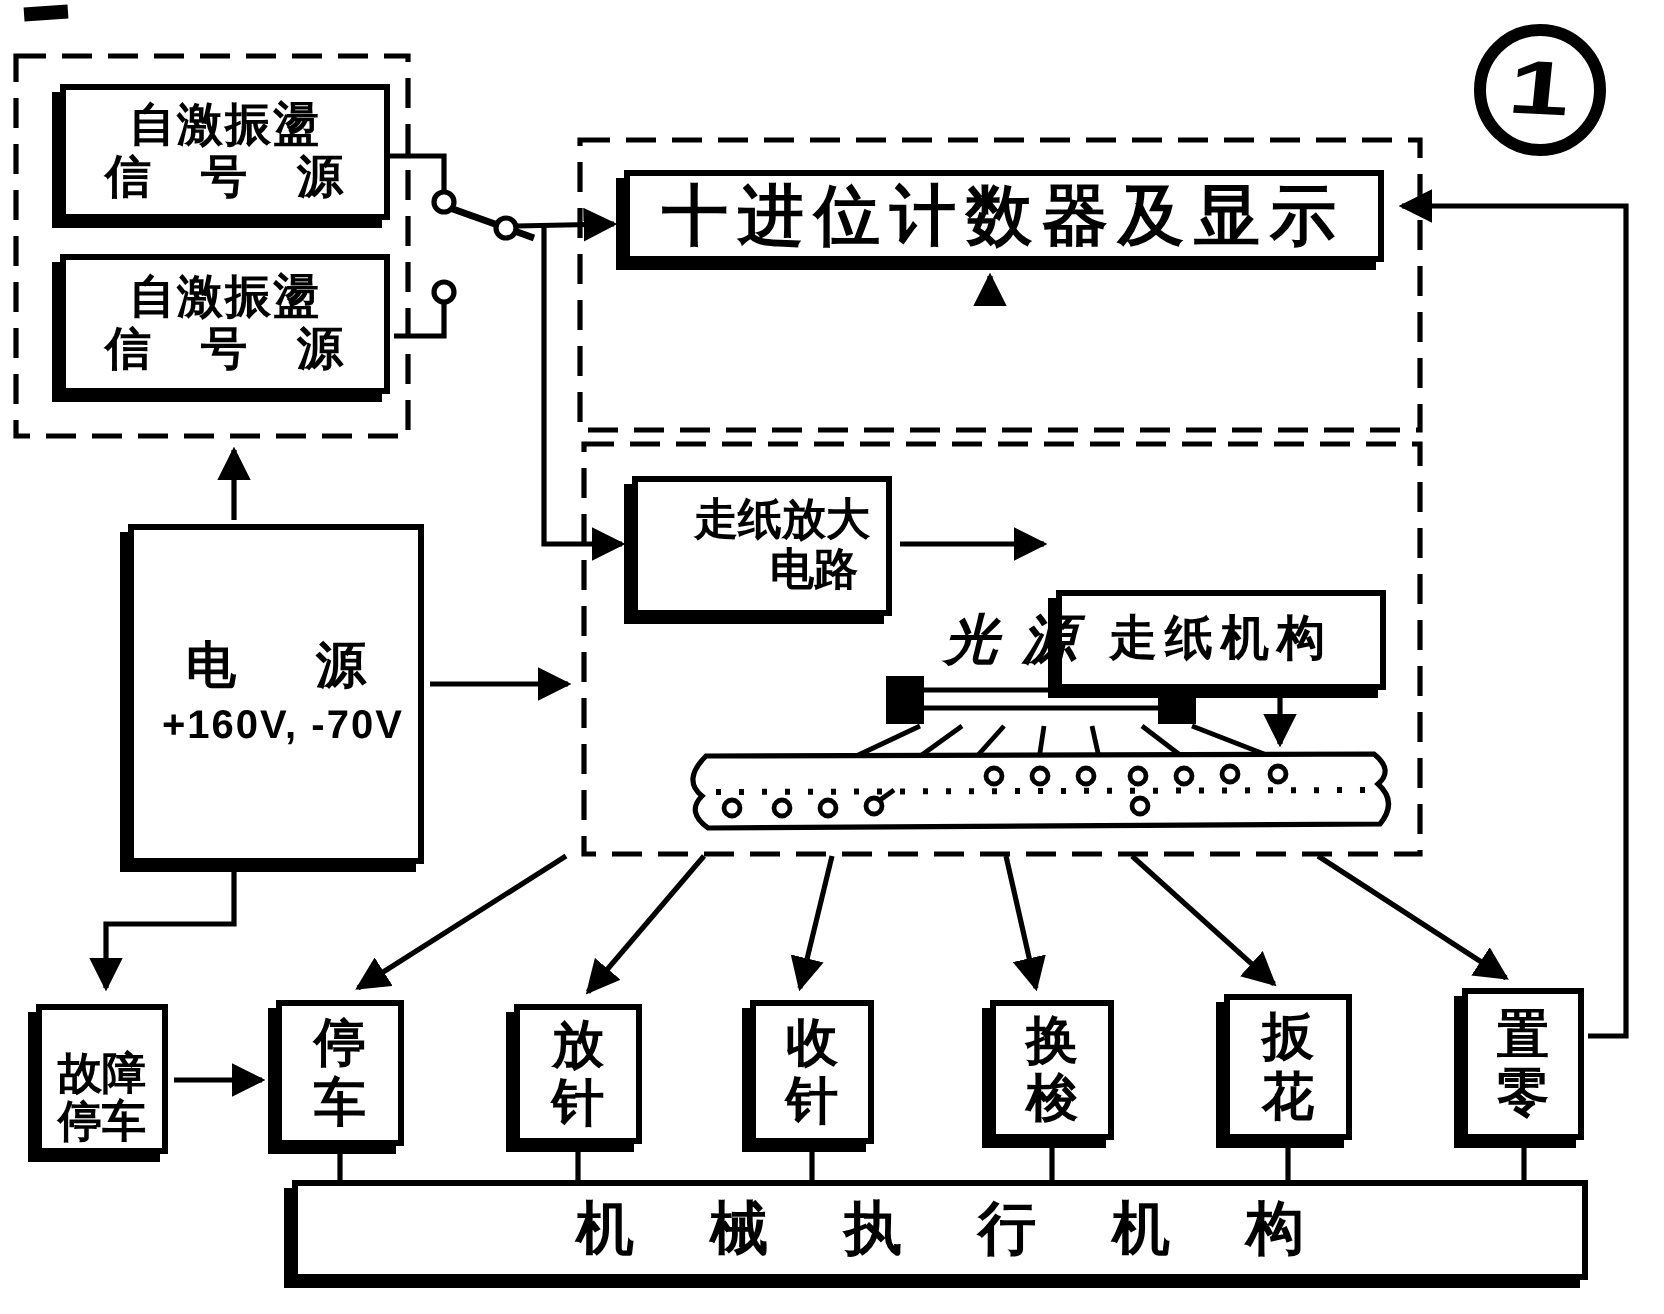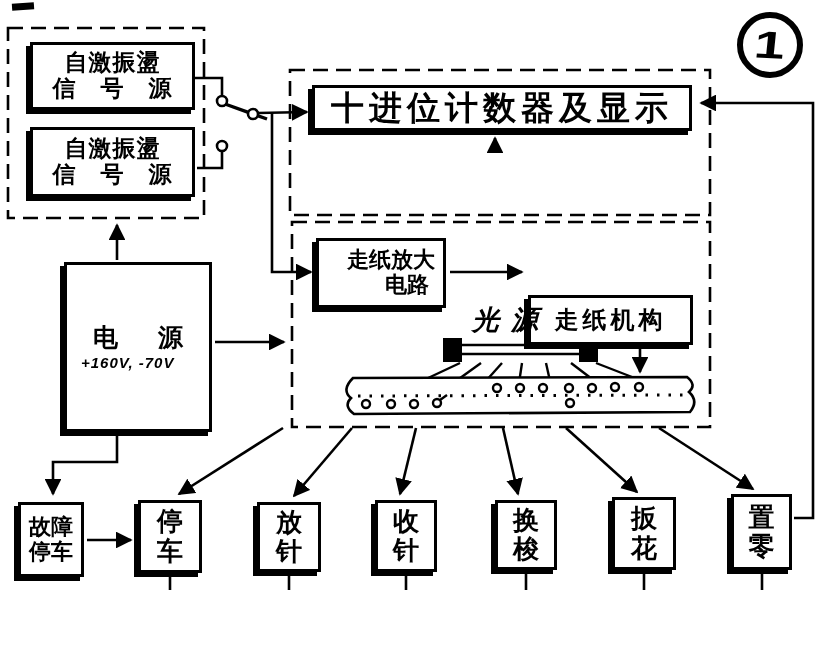--- a/index.html
+++ b/index.html
@@ -15,21 +15,21 @@
     display:flex;flex-direction:column;align-items:center;justify-content:center;
     box-sizing:border-box;line-height:1.12;text-align:center;
   }
   .twoline{font-size:26px;}
   .siglines{font-size:23px;letter-spacing:1px;}
   .counterline{font-size:33px;letter-spacing:5px;white-space:nowrap;}
   .rowspread{flex-direction:row;justify-content:space-between;align-items:center;}
   .lbl{position:absolute;z-index:2;white-space:nowrap;}
   #power-box{align-items:stretch;padding:8px 10px 4px 10px;}
   #power-box .ptitle{display:flex;justify-content:space-between;padding:0 16px;font-size:25px;}
-  #power-box .pv{font-size:15px;letter-spacing:1px;text-align:left;padding-left:4px;line-height:1.6;white-space:nowrap;font-style:italic;}
+  #power-box .pv{font-size:20px;letter-spacing:1px;text-align:left;padding-left:4px;line-height:1.6;white-space:nowrap;}
   #mech-bar{font-size:29px;letter-spacing:38px;padding-left:38px;flex-direction:row;}
   #light-label{font-size:27px;letter-spacing:12px;}
   #fig-circle{
     position:absolute;left:737px;top:12px;width:54px;height:54px;z-index:2;
     border:6px solid #000;border-radius:50%;
     display:flex;align-items:center;justify-content:center;
   }
   #fig-circle span{display:inline-block;font-size:38px;font-weight:900;transform:scaleX(1.45) rotate(4deg);}
   .artifact{position:absolute;background:#000;z-index:2;}
 </style>
@@ -157,21 +157,21 @@
   <div class="lbl" id="light-label" style="left:472px;top:302px;font-style:italic;">光源</div>
 
   <div class="box" id="power-box" style="left:64px;top:262px;width:148px;height:170px;">
     <div class="ptitle">
       <span>电</span>
       <span>源</span>
     </div>
     <div class="pv">+160V, -70V</div>
   </div>
 
-  <div class="box" style="left:18px;top:502px;width:66px;height:75px;font-size:22px;">
+  <div class="box" style="left:18px;top:502px;width:66px;height:75px;font-size:22px;justify-content:flex-end;">
     <div>故障</div>
     <div>停车</div>
   </div>
 
   <div class="box twoline" style="left:138px;top:500px;width:64px;height:73px;">
     <div>停</div>
     <div>车</div>
   </div>
   <div class="box twoline" style="left:257px;top:502px;width:64px;height:70px;">
     <div>放</div>
@@ -187,14 +187,17 @@
   </div>
   <div class="box twoline" style="left:612px;top:497px;width:64px;height:73px;">
     <div>扳</div>
     <div>花</div>
   </div>
   <div class="box twoline" style="left:731px;top:494px;width:61px;height:76px;">
     <div>置</div>
     <div>零</div>
   </div>
 
+  <div class="box" id="mech-bar" style="left:146px;top:590px;width:648px;height:50px;">
+    <div style="letter-spacing:inherit;">机械执行机构</div>
+  </div>
 
 </div>
 
 </body></html>

